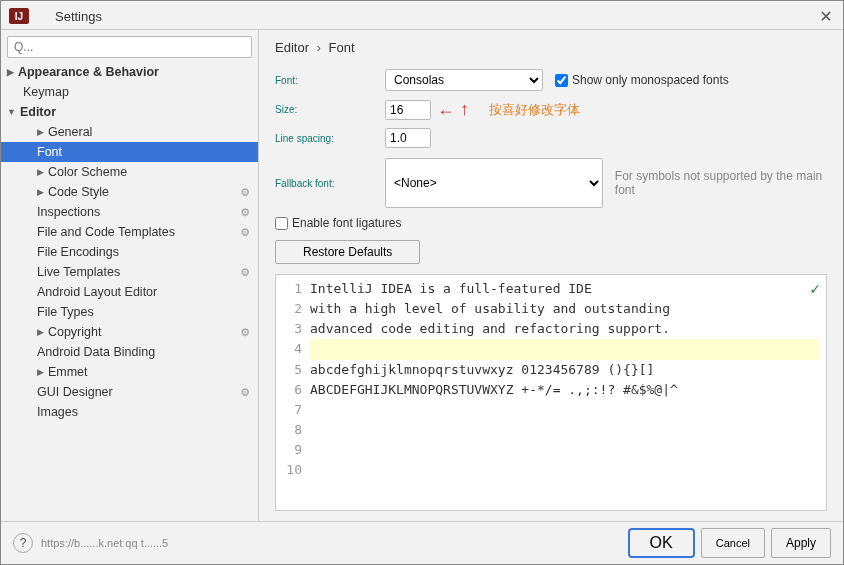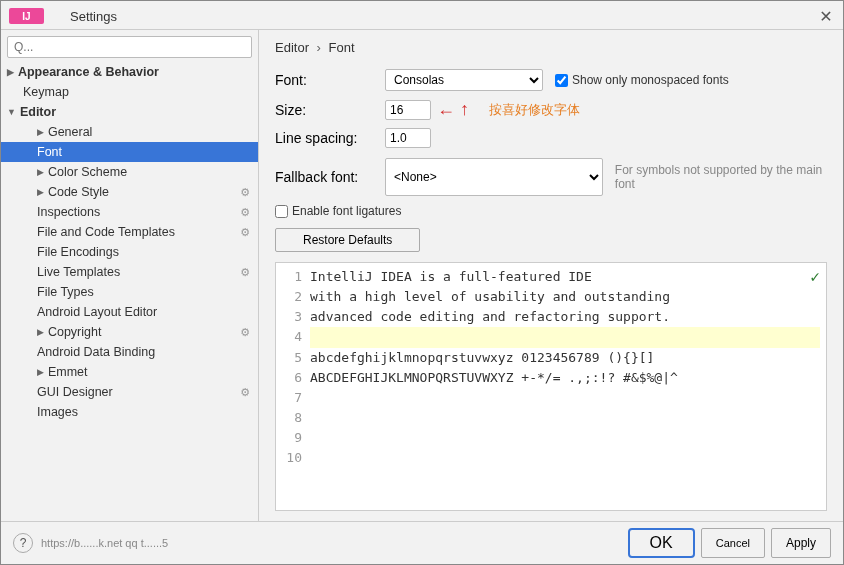--- a/index.html
+++ b/index.html
@@ -31,23 +31,23 @@
       padding: 6px 8px 4px 8px;
       border-bottom: 1px solid #ccc;
       flex-shrink: 0;
     }
     .title-bar-left {
       display: flex;
       align-items: center;
       gap: 6px;
     }
     .title-icon {
-      width: 35px;
+      width: 20px;
       height: 16px;
-      background: #ec4899;
+      background: #7f1d1d;
       border-radius: 2px;
       display: flex;
       align-items: center;
       justify-content: center;
       font-size: 10px;
       font-weight: bold;
       color: white;
     }
     .title-text {
       font-size: 13px;
@@ -140,22 +140,22 @@
     .form-area {
       flex-shrink: 0;
     }
     .form-row {
       display: flex;
       align-items: center;
       margin-bottom: 8px;
     }
     .form-label {
       width: 110px;
-      font-size: 14px;
-      color: #000000;
+      font-size: 10px;
+      color: #0f766e;
       flex-shrink: 0;
     }
     .font-select {
       width: 158px;
       padding: 2px 4px;
       border: 1px solid #bbb;
       background: white;
       font-size: 12px;
       outline: none;
       cursor: pointer;
@@ -185,21 +185,21 @@
       margin-left: 6px;
     }
     .chinese-note {
       color: #e67e22;
       font-size: 13px;
       margin-left: 20px;
     }
     .spacing-row { margin-bottom: 10px; }
     .fallback-select {
       width: 236px;
-      padding: 10px 4px;
+      padding: 16px 4px;
       border: 1px solid #bbb;
       background: white;
       font-size: 12px;
       outline: none;
       cursor: pointer;
       border-radius: 2px;
     }
     .fallback-note {
       margin-left: 12px;
       font-size: 12px;
@@ -382,25 +382,25 @@
         <div class="tree-item child2">
           <span>File Encodings</span>
         </div>
 
         <div class="tree-item child2">
           <span>Live Templates</span>
           <span class="gear-icon">⚙</span>
         </div>
 
         <div class="tree-item child2">
+          <span>Android Layout Editor</span>
+        </div>
+
+        <div class="tree-item child2">
           <span>File Types</span>
-        </div>
-
-        <div class="tree-item child2">
-          <span>Android Layout Editor</span>
         </div>
 
         <div class="tree-item child2">
           <span class="chevron">▶</span>
           <span>Copyright</span>
           <span class="gear-icon">⚙</span>
         </div>
 
         <div class="tree-item child2">
           <span>Android Data Binding</span>

